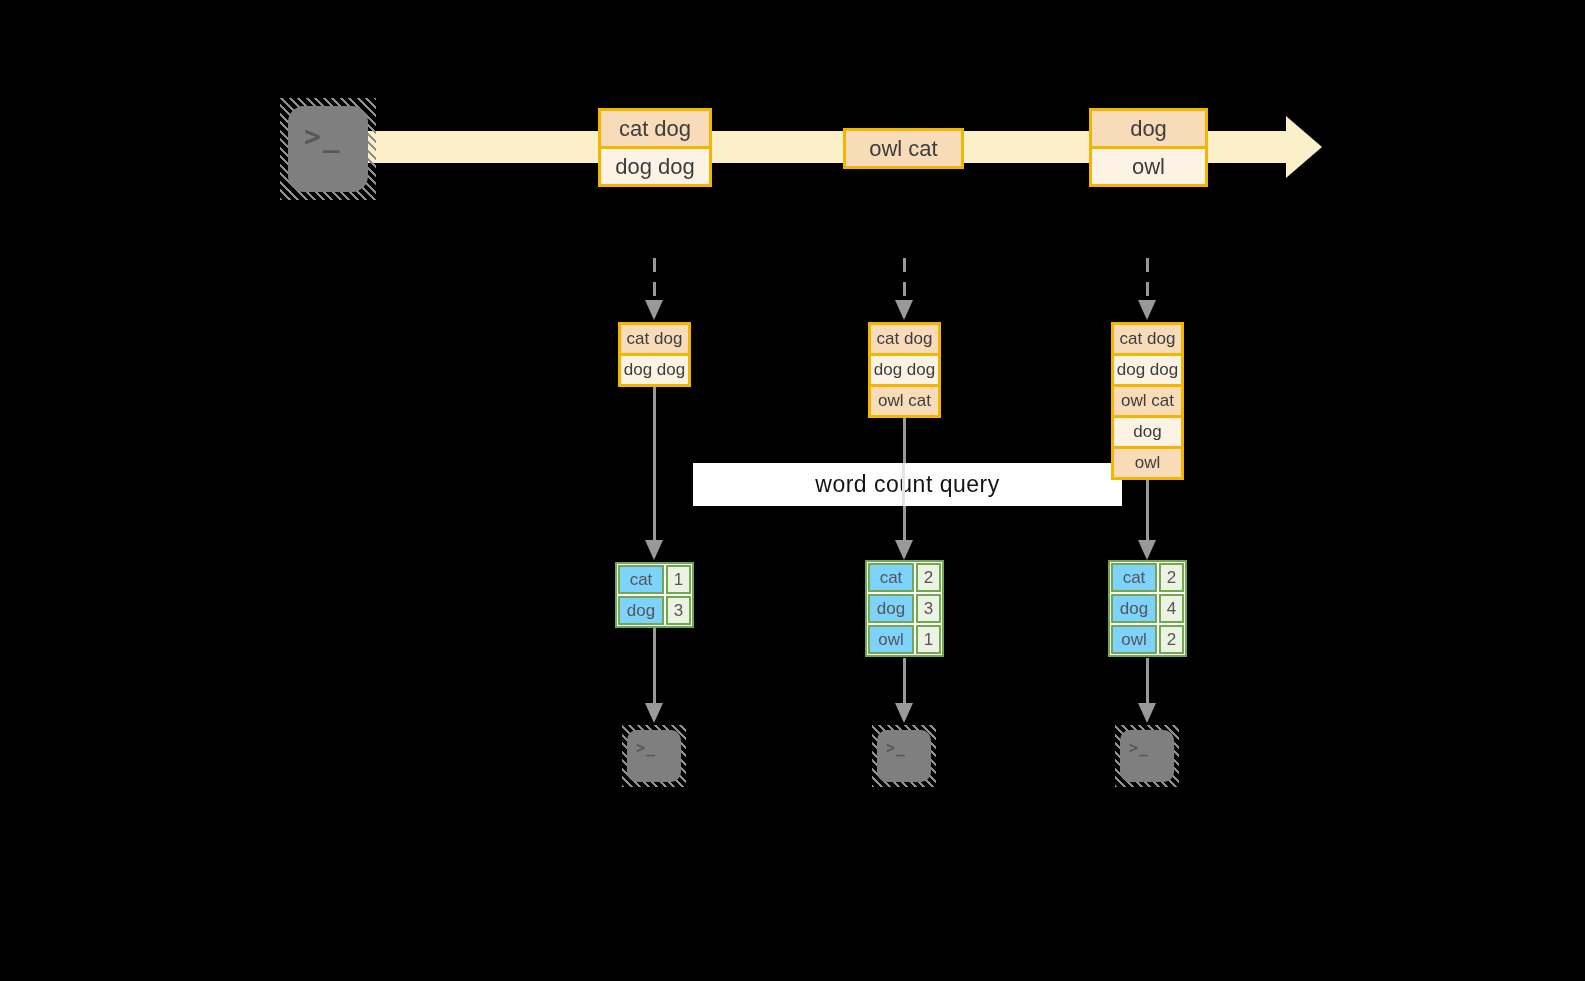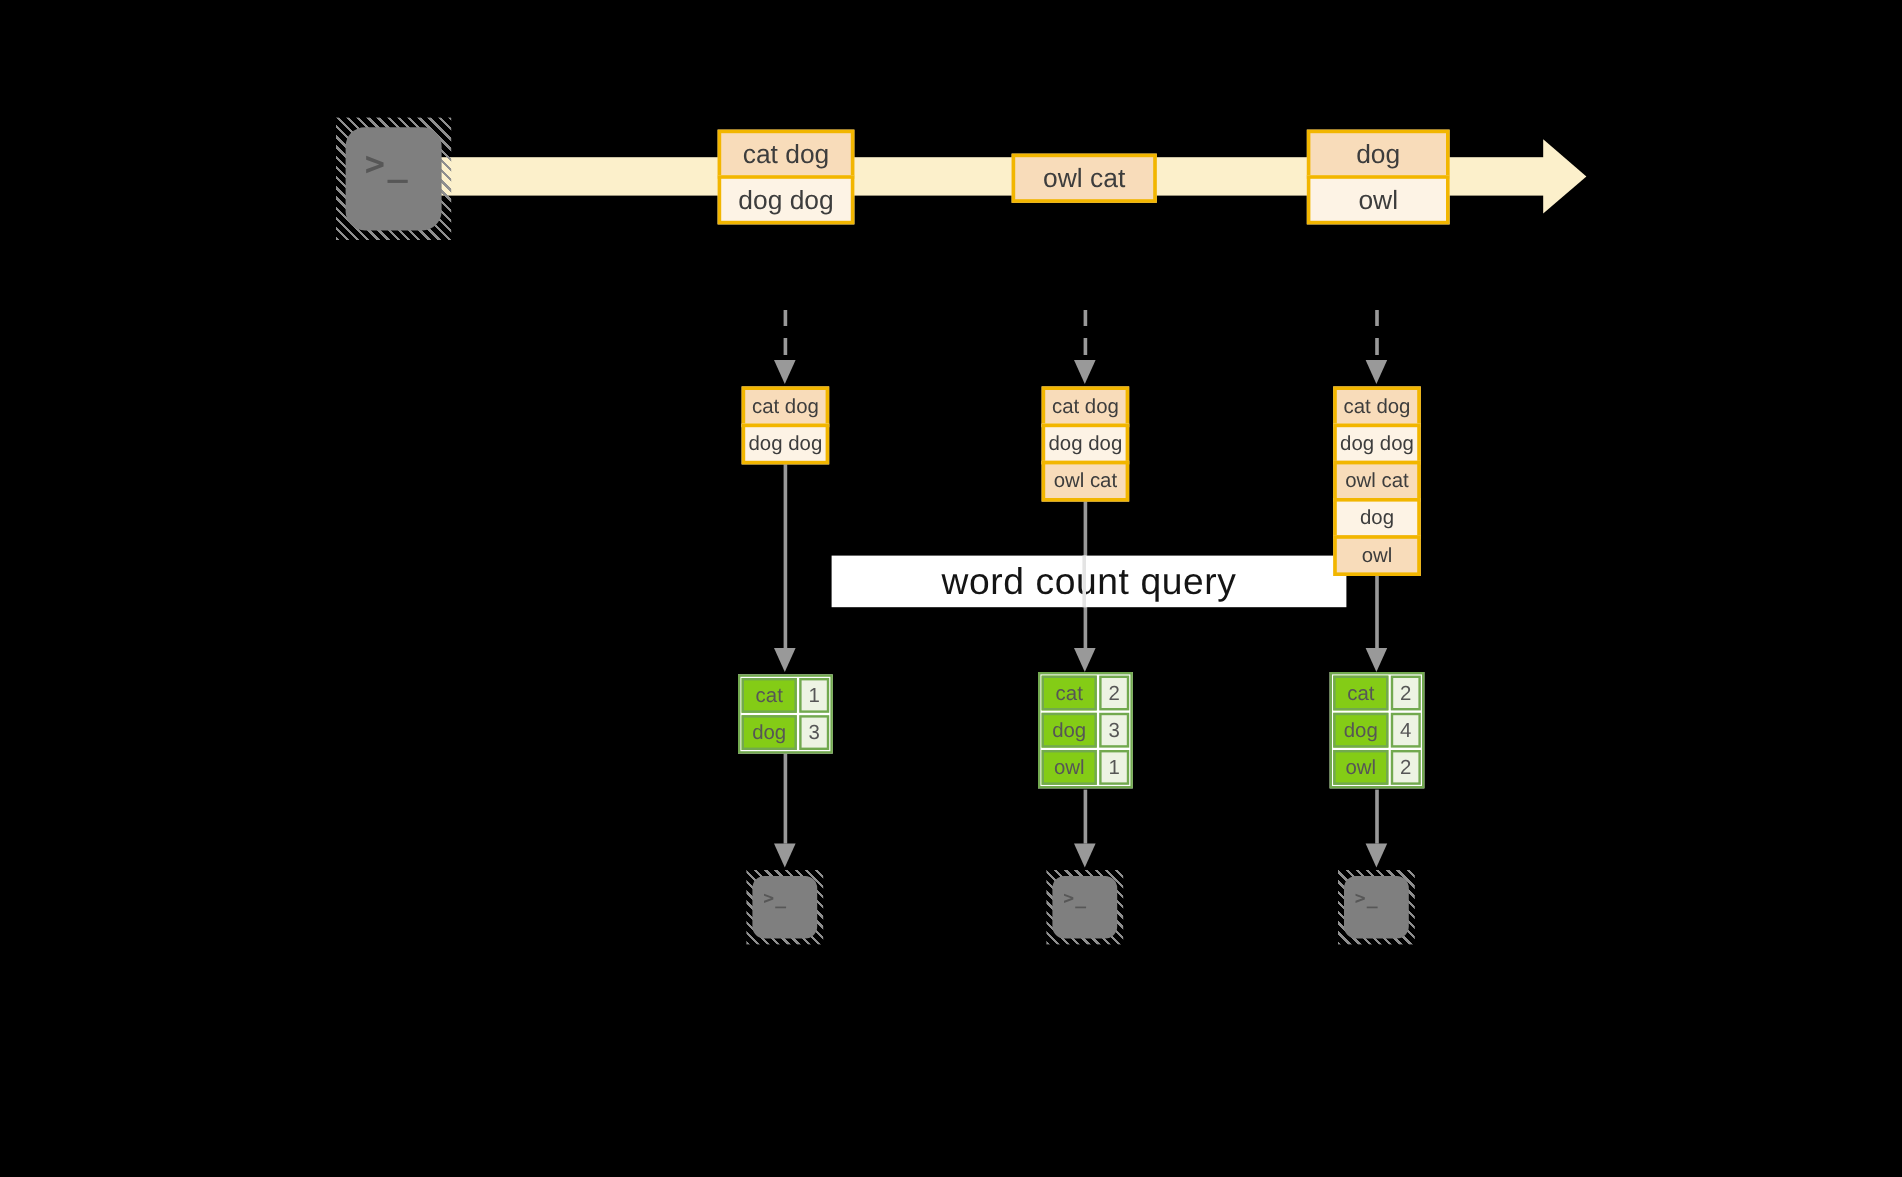--- a/index.html
+++ b/index.html
@@ -50,29 +50,29 @@
   
   .varrow { position:absolute; width:22px; display:flex; flex-direction:column; align-items:center; z-index:2; }
   .vline { width:3px; background:#999999; }
   .vdash { width:3px; background:repeating-linear-gradient(to bottom,#999999 0 14px, rgba(0,0,0,0) 14px 24px); }
   .vhead { width:0; height:0; border-left:9px solid transparent; border-right:9px solid transparent;
       border-top:20px solid #999999; }
 
   
   .query-box { position:absolute; left:693px; top:463px; width:429px; height:43px; background:#FFFFFF; z-index:5;
       display:flex; align-items:center; justify-content:center; }
-  .query-box span { font-size:31px; color:#141414; letter-spacing:0.5px; }
+  .query-box span { font-size:23px; color:#141414; letter-spacing:0.5px; }
   .query-stripe { position:absolute; left:902px; top:463px; width:3px; height:43px; background:#E4E4E4; z-index:6; }
 
   
   .gtable { position:absolute; width:79px; background:#FFFFFF; border:2px solid #72A94F; padding:1px;
       display:grid; grid-template-columns:46px 25px; gap:2px; z-index:4; }
   .gcell { height:29px; border:2px solid #72A94F; display:flex; align-items:center; justify-content:center;
       font-size:17px; color:#565656; }
-  .gcell.word { background:#84cc16; }
+  .gcell.word { background:#7dd3fc; }
   .gcell.num  { background:#EDF3E3; }
   .gtable-1 { left:615px; top:562px; }
   .gtable-2 { left:865px; top:560px; }
   .gtable-3 { left:1108px; top:560px; }
 </style>
 </head>
 <body>
 
 <div class="canvas">
 

